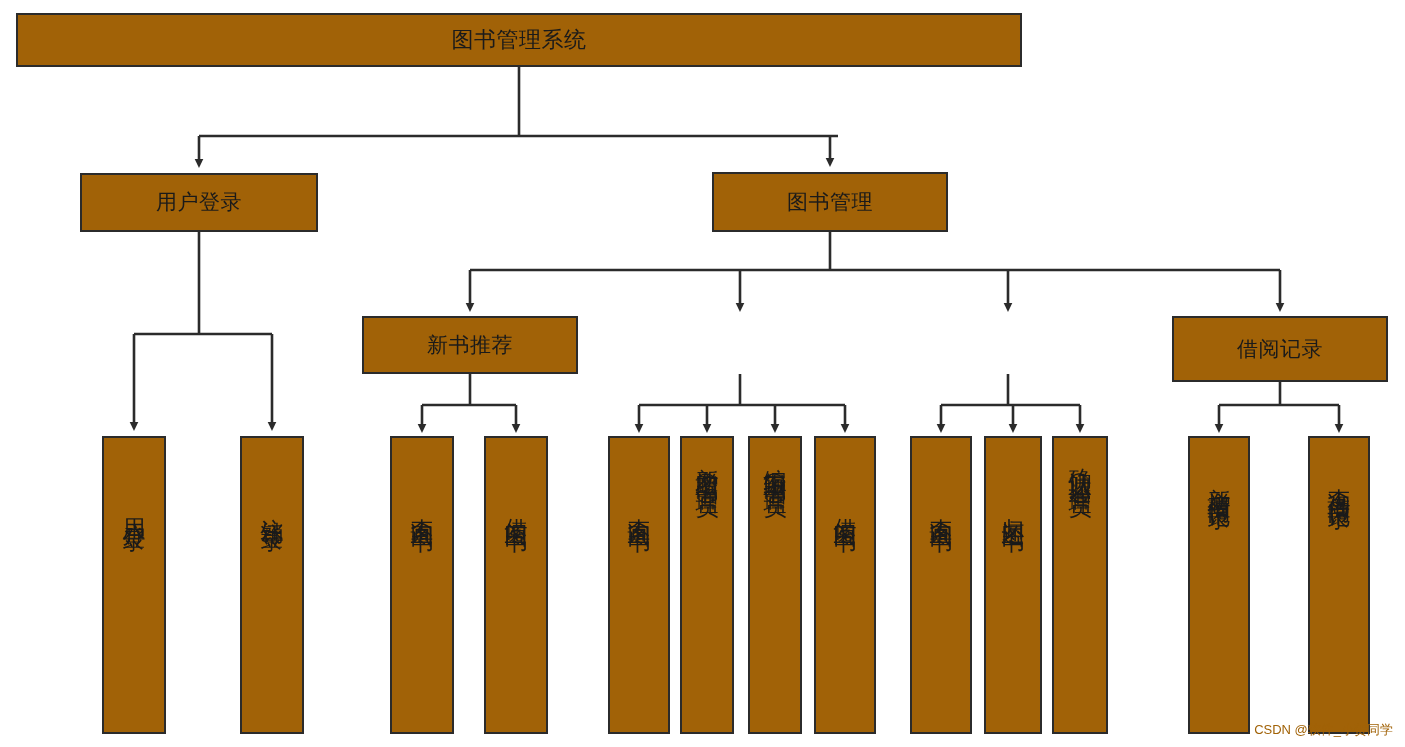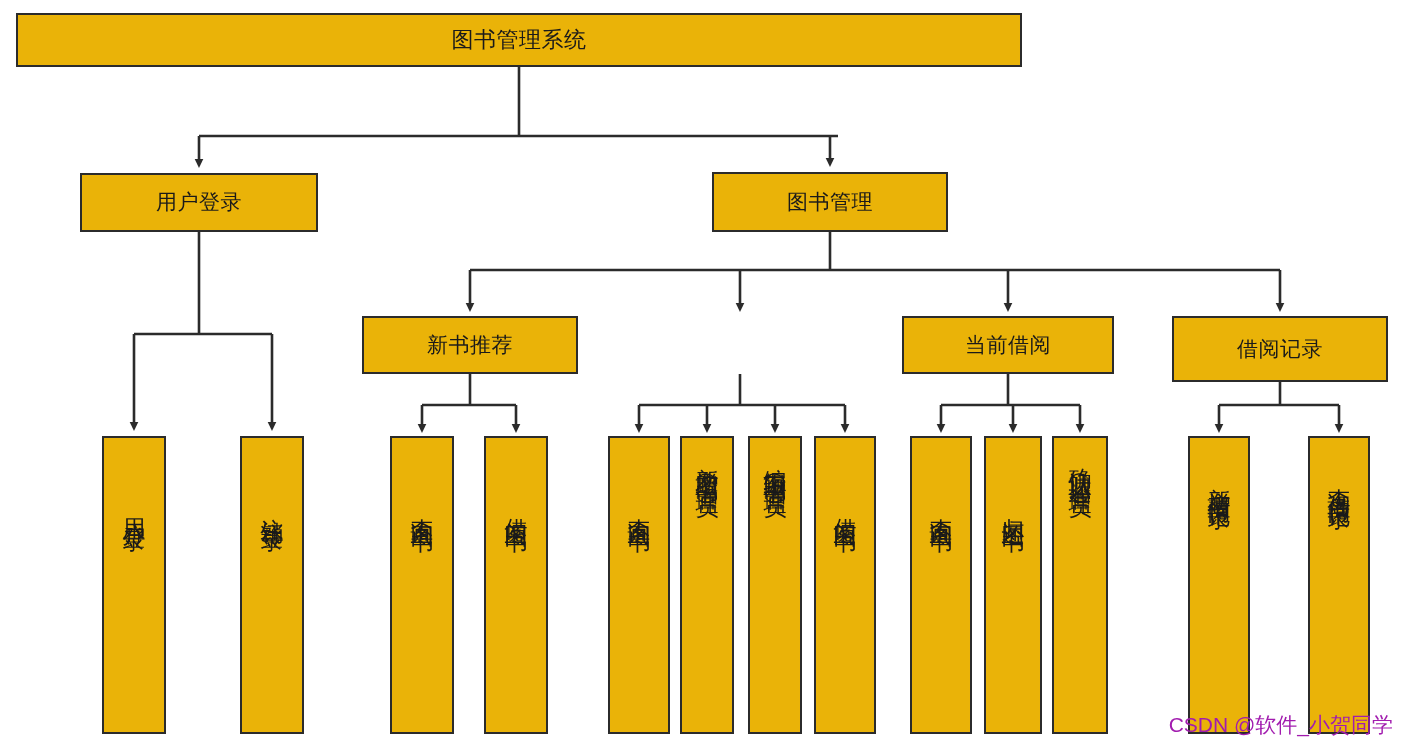--- a/index.html
+++ b/index.html
@@ -18,21 +18,21 @@
   #connectors {
     position: absolute;
     left: 0;
     top: 0;
     width: 1405px;
     height: 747px;
   }
   .node {
     position: absolute;
     box-sizing: border-box;
-    background: #eab308;
+    background: #a16207;
     border: 2.5px solid #2b2b2b;
     display: flex;
     align-items: center;
     justify-content: center;
     z-index: 5;
   }
   .node .label {
     color: #1a1a1a;
     line-height: 1.18;
     text-align: center;
@@ -66,22 +66,22 @@
   .node.leaf.mid .label {
     padding-top: 22px;
   }
   .node.leaf.top .label {
     padding-top: 2px;
   }
   #watermark {
     position: absolute;
     right: 12px;
     bottom: 8px;
-    font-size: 21px;
-    color: #a21caf;
+    font-size: 13px;
+    color: #a16207;
     z-index: 20;
     white-space: nowrap;
     font-family: "Liberation Sans", "DejaVu Sans", sans-serif;
   }
 </style>
 </head>
 <body>
 
 <div id="canvas">
 
@@ -142,23 +142,20 @@
   <div class="node horiz" style="left: 80px; top: 173px; width: 238px; height: 59px;">
     <span class="label">用户登录</span>
   </div>
   <div class="node horiz" style="left: 362px; top: 316px; width: 216px; height: 58px;">
     <span class="label">新书推荐</span>
   </div>
 
   <div class="node horiz" style="left: 712px; top: 172px; width: 236px; height: 60px;">
     <span class="label">图书管理</span>
   </div>
-  <div class="node horiz" style="left: 902px; top: 316px; width: 212px; height: 58px;">
-    <span class="label">当前借阅</span>
-  </div>
   <div class="node horiz" style="left: 1172px; top: 316px; width: 216px; height: 66px;">
     <span class="label">借阅记录</span>
   </div>
 
   <div class="node leaf tall" style="left: 102px; top: 436px; width: 64px; height: 298px;">
     <span class="label">用户登录</span>
   </div>
   <div class="node leaf tall" style="left: 240px; top: 436px; width: 64px; height: 298px;">
     <span class="label">注销登录</span>
   </div>

